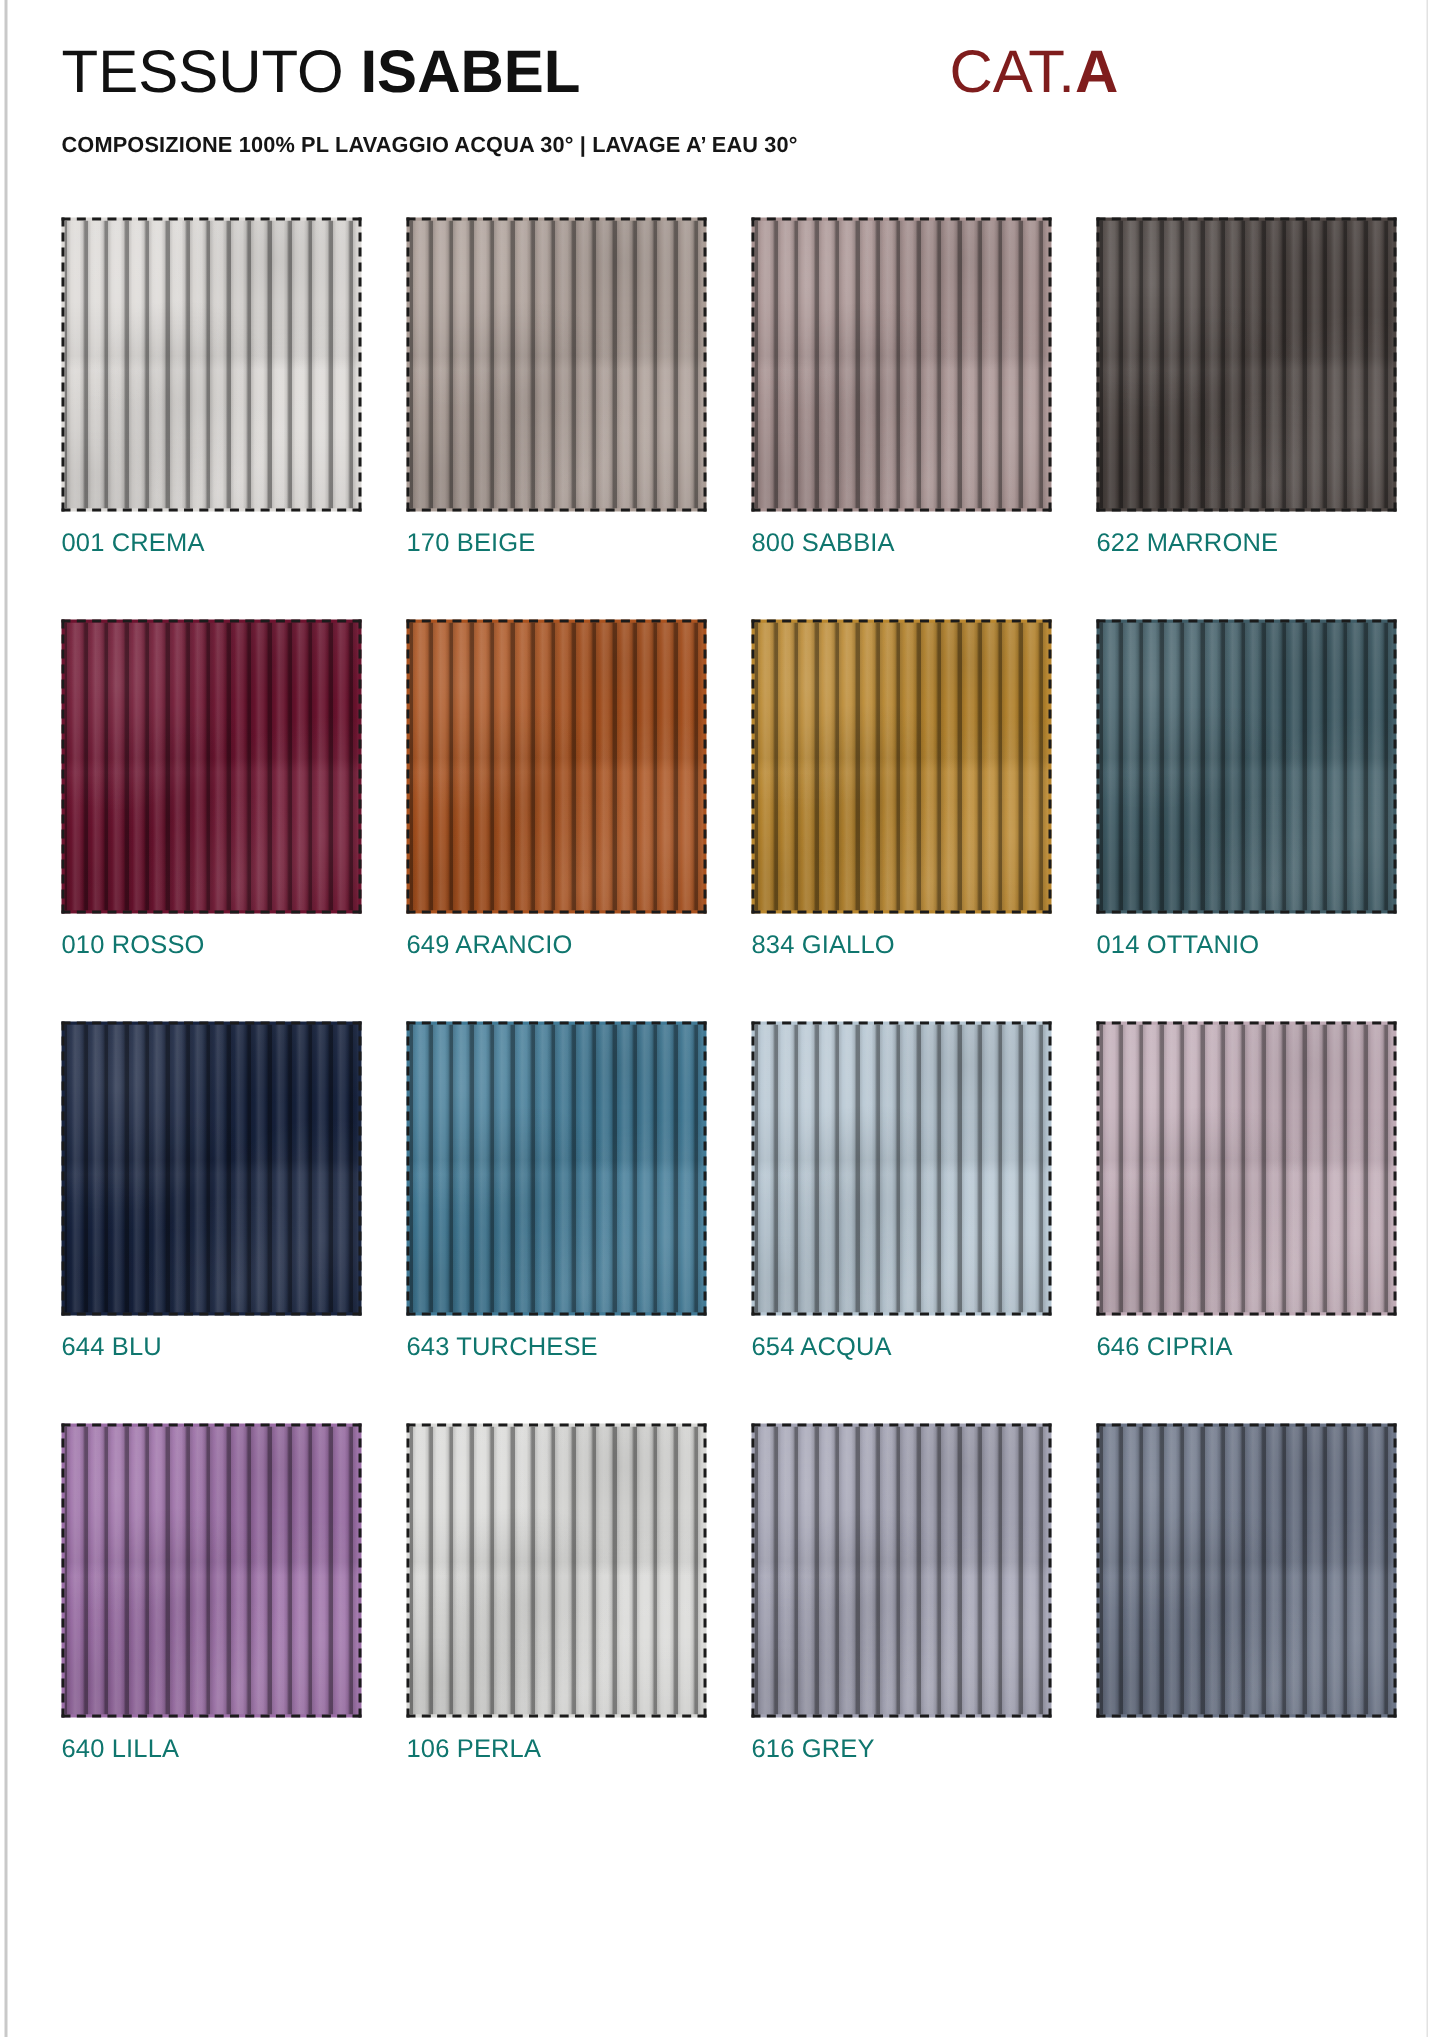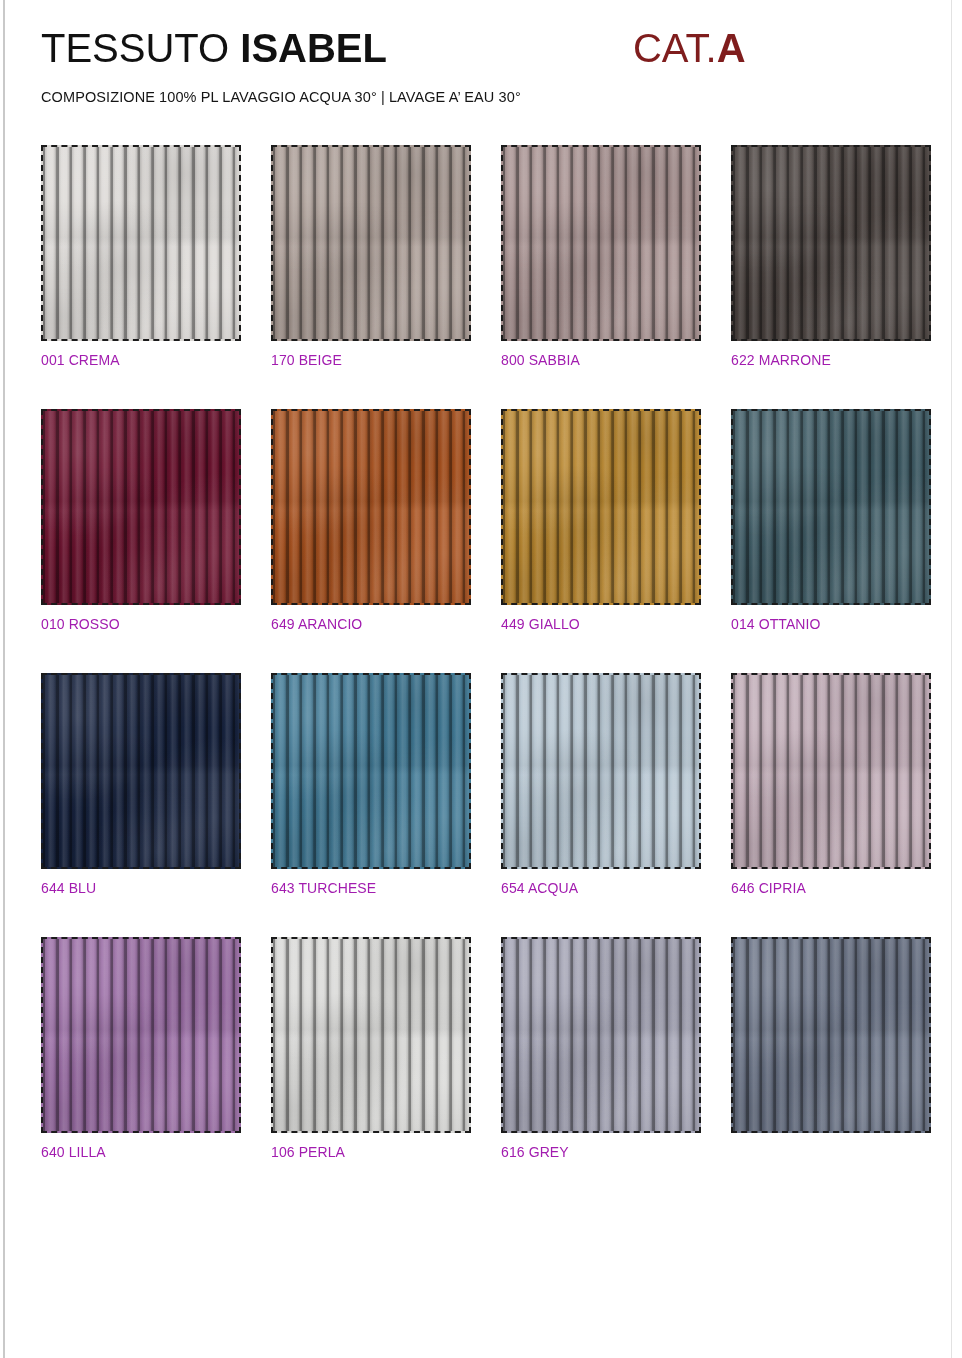--- a/index.html
+++ b/index.html
@@ -62,21 +62,21 @@
     font-size: 40px;
     color: #7f1d1d;
     font-weight: 400;
     white-space: pre;
   }
   .title-cat b { font-weight: 700; }
 
   .subtitle {
     margin-top: 18px;
     font-size: 14.5px;
-    font-weight: 400;
+    font-weight: 700;
     letter-spacing: 0.1px;
     color: #151515;
     white-space: pre;
   }
 
   
   .grid {
     position: absolute;
     left: 41px;
     top: 145px;
@@ -136,22 +136,22 @@
       rgba(0,0,0,0.00) 28%,
       rgba(0,0,0,0.06) 47%,
       rgba(255,255,255,0.04) 52%,
       rgba(0,0,0,0.00) 72%,
       rgba(0,0,0,0.05) 100%
     );
   }
 
   .label {
     margin-top: 11px;
-    font-size: 14px;
-    color: #a21caf;
+    font-size: 17px;
+    color: #0f766e;
     letter-spacing: 0.1px;
     white-space: pre;
   }
 </style>
 </head>
 <body>
 
 <div class="page-edge-left"></div>
 <div class="page-edge-right"></div>
 
@@ -213,21 +213,21 @@
           <div class="rib lines"></div>
         </div>
         <div class="label">649 ARANCIO</div>
       </div>
       <div class="cell">
         <div class="swatch" style="background-color: rgb(185, 135, 47);">
           <div class="rib band"></div>
           <div class="rib noise"></div>
           <div class="rib lines"></div>
         </div>
-        <div class="label">449 GIALLO</div>
+        <div class="label">834 GIALLO</div>
       </div>
       <div class="cell">
         <div class="swatch" style="background-color: rgb(63, 92, 102);">
           <div class="rib band"></div>
           <div class="rib noise"></div>
           <div class="rib lines"></div>
         </div>
         <div class="label">014 OTTANIO</div>
       </div>
       <div class="cell">

